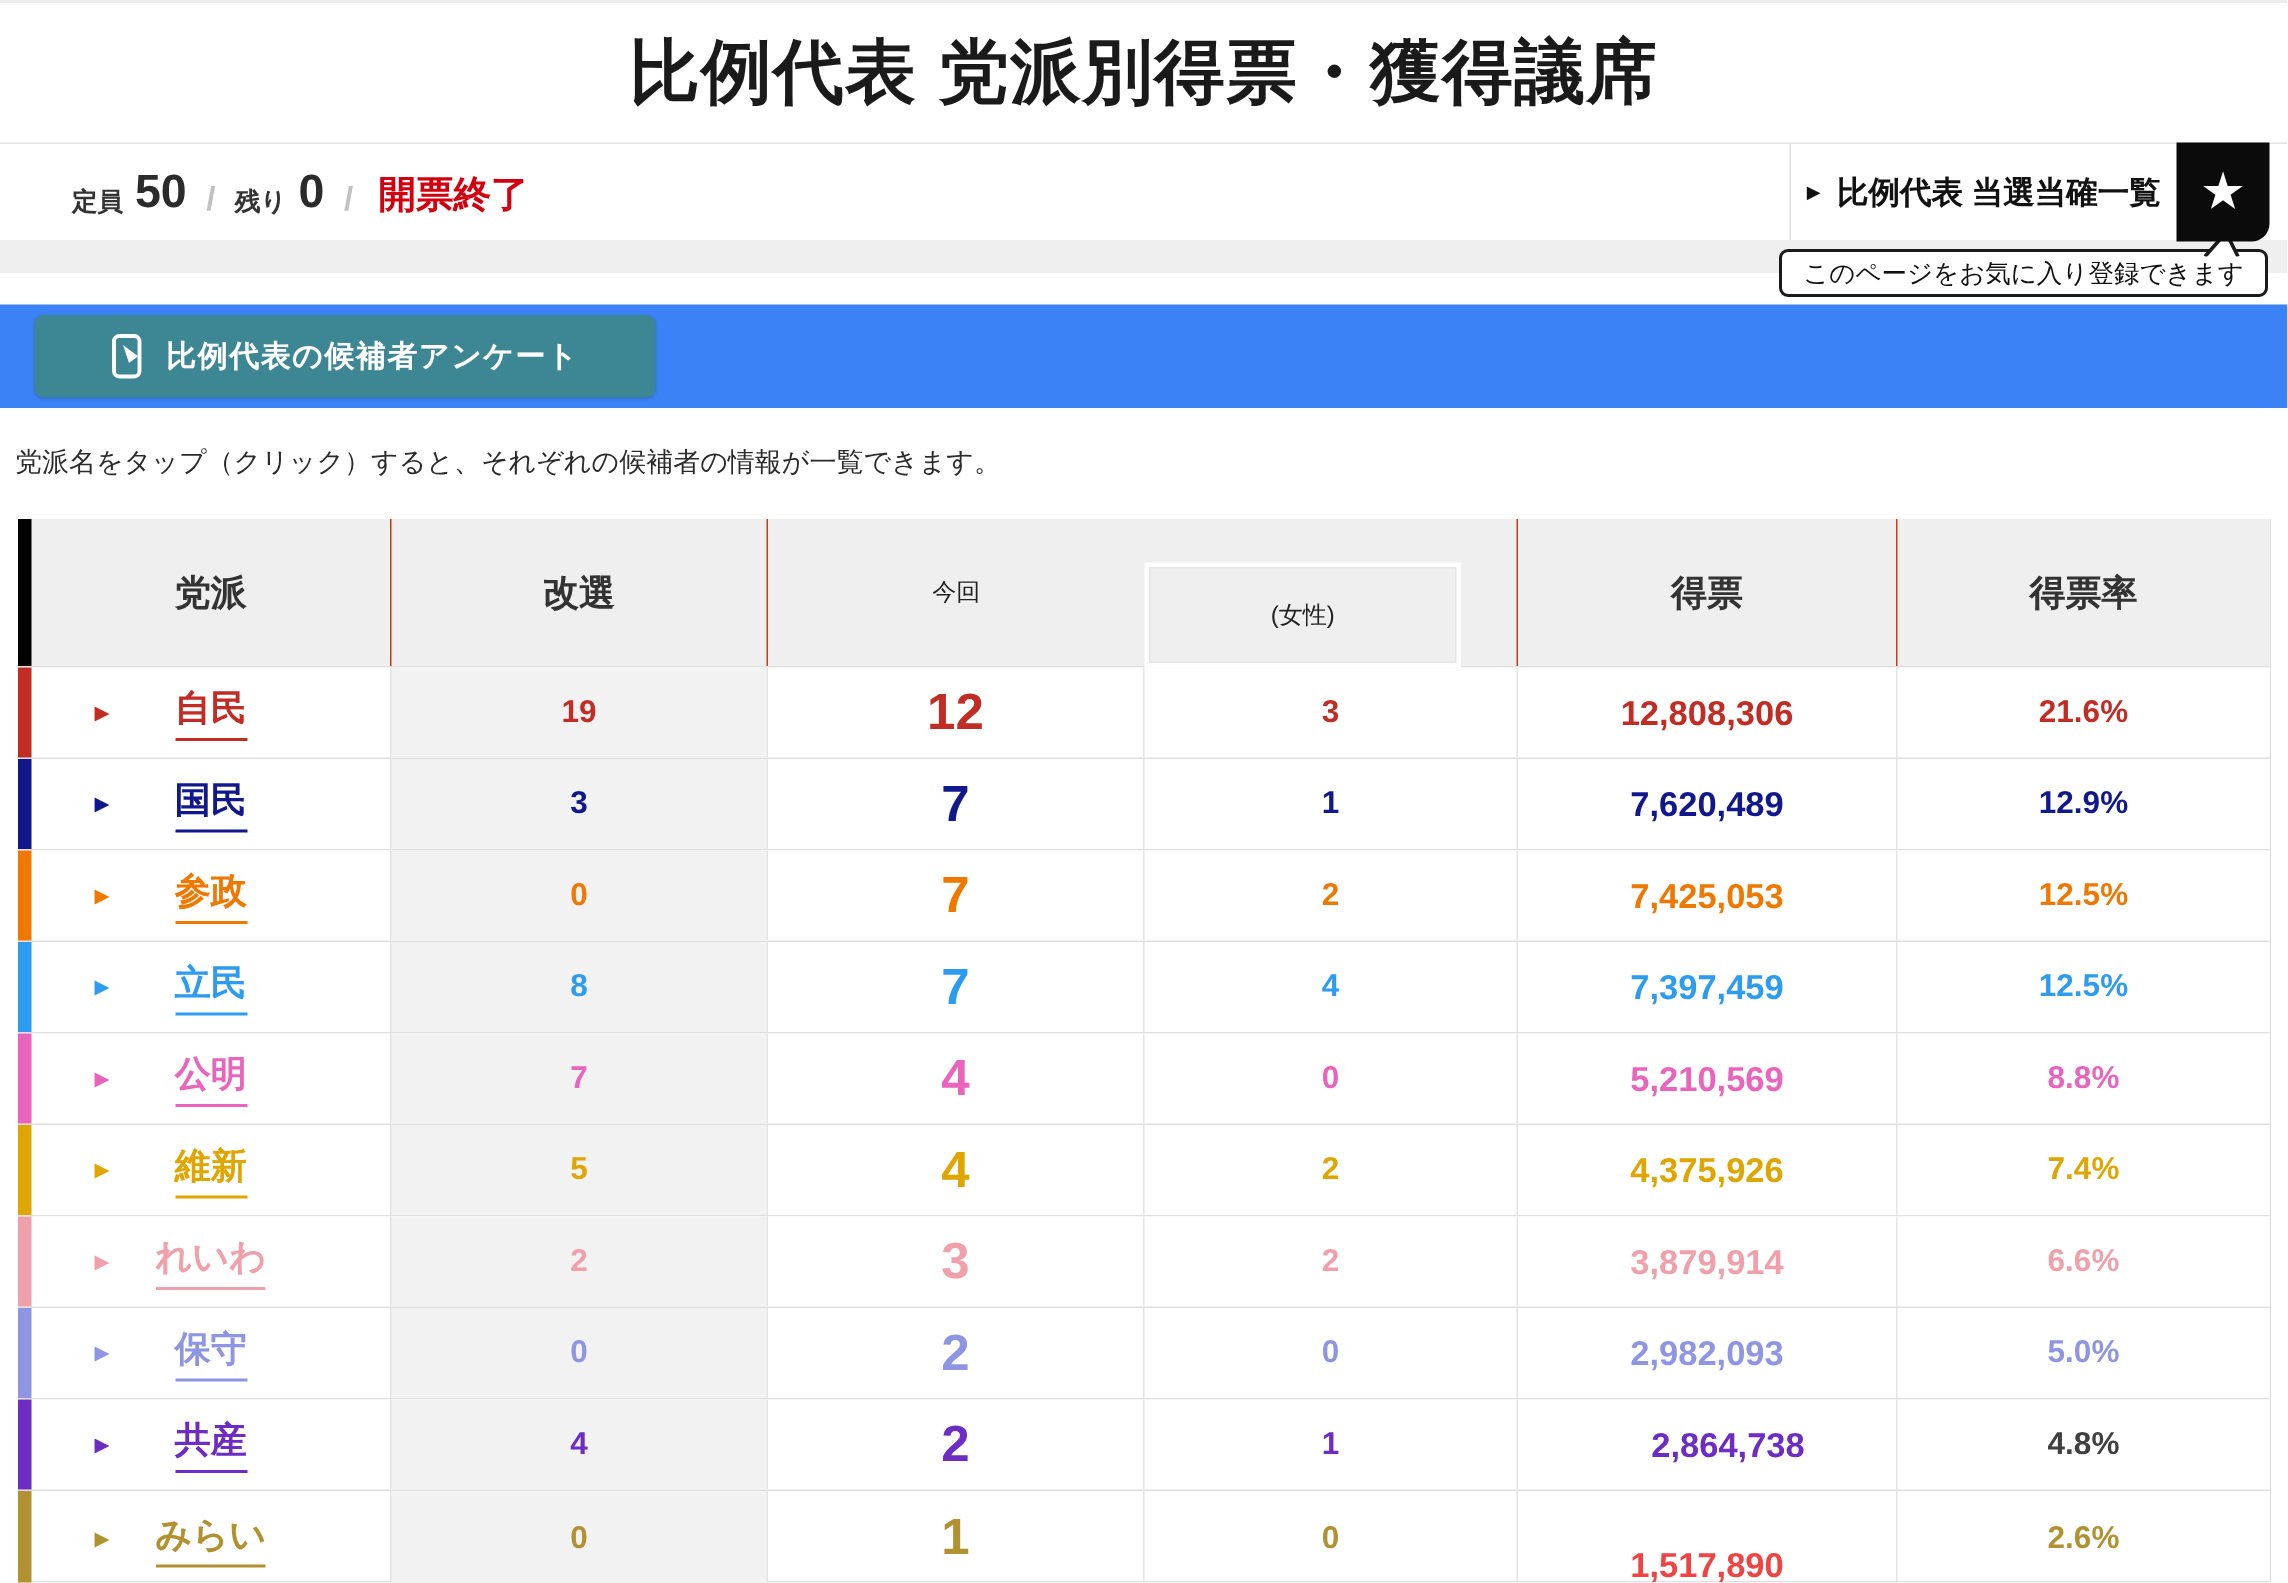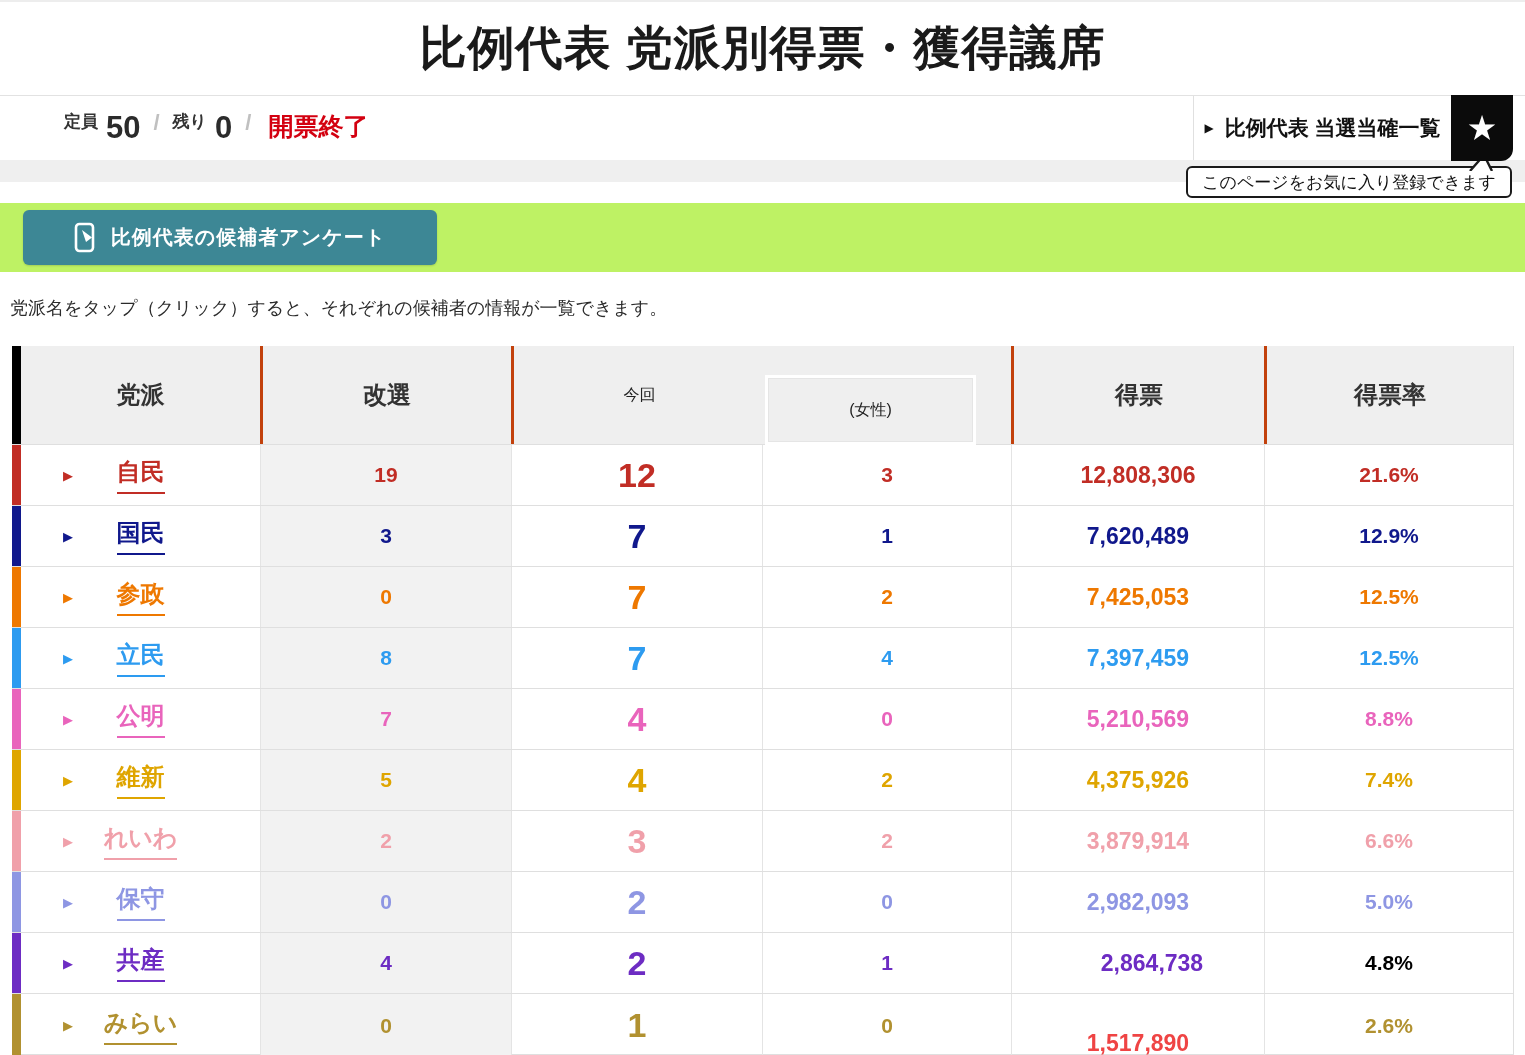--- a/index.html
+++ b/index.html
@@ -8,39 +8,39 @@
     font-family:"Liberation Sans","DejaVu Sans",sans-serif;
     background:#ffffff; color:#222; overflow:hidden;
   }
   .page { position:relative; width:1525px; height:1055px; overflow:hidden; background:#fff; }
 
   
   .top-card { position:relative; width:1525px; height:160px; background:#fff; border-top:2px solid #ededed; }
   .title-row { height:94px; display:flex; align-items:center; justify-content:center; border-bottom:1px solid #e2e2e2; }
   .title { font-size:47px; font-weight:bold; color:#1a1a1a; letter-spacing:1px; }
   .stats-row { position:relative; height:64px; display:flex; align-items:center; }
-  .stats-left { display:flex; align-items:flex-start; padding-left:64px; }
+  .stats-left { display:flex; align-items:flex-end; padding-left:48px; }
   .stat-lbl { font-size:17px; font-weight:bold; color:#333; margin-right:8px; }
   .stat-big { font-size:31px; font-weight:bold; color:#2b2b2b; }
   .slash { font-size:22px; color:#c0c0c0; margin:0 13px; font-weight:bold; }
   .status-red { font-size:25px; font-weight:bold; color:#d30010; margin-left:4px; }
   .winners-link { position:absolute; left:1193px; top:0; width:258px; height:100%;
     border-left:1px solid #e0e0e0; display:flex; align-items:center; justify-content:center;
     gap:11px; cursor:pointer; background:#fff; }
   .link-arrow { font-size:12px; color:#111; }
   .link-text { font-size:21px; font-weight:bold; color:#111; }
   .star-btn { position:absolute; left:1451px; top:93px; width:62px; height:66px;
     background:#0b0b0b; border:none; border-radius:0 0 12px 0; cursor:pointer;
     display:flex; align-items:center; justify-content:center; z-index:6; }
   .star-glyph { color:#fff; font-size:30px; line-height:1; }
 
   
   .band-gray { width:1525px; height:22px; background:#efefef; }
   .band-white { width:1525px; height:21px; background:#fff; }
-  .button-strip { width:1525px; height:69px; background:#bef264; display:flex; align-items:center; }
+  .button-strip { width:1525px; height:69px; background:#3b82f6; display:flex; align-items:center; }
   .survey-btn { margin-left:23px; width:414px; height:55px; background:#3d8795; border:none;
     border-radius:6px; display:flex; align-items:center; justify-content:center; gap:14px;
     cursor:pointer; box-shadow:0 1px 2px rgba(0,0,0,.15); }
   .survey-btn span { color:#fff; font-size:20px; font-weight:bold; letter-spacing:1px; }
 
   
   .tooltip { position:absolute; left:1186px; top:166px; width:326px; height:32px; background:#fff;
     border:2px solid #1a1a1a; border-radius:6px; display:flex; align-items:center;
     justify-content:center; z-index:5; }
   .tooltip-text { font-size:17px; color:#111; white-space:nowrap; }
@@ -49,21 +49,21 @@
   
   .instruction { padding:24px 0 0 10px; font-size:18px; color:#2b2b2b; }
 
   
   .rtable { margin:26px 0 0 12px; width:1502px; border-right:1px solid #dfdfdf; }
   .thead { display:grid; grid-template-columns:9px 239px 251px 500px 253px 249px;
     height:99px; background:#efefef; border-bottom:1px solid #dfdfdf; }
   .hstrip { background:#000; }
   .hcell { display:flex; align-items:center; justify-content:center;
     font-size:24px; font-weight:bold; color:#333; }
-  .hcell.bl, .hgroup { border-left:3px solid #c2410c; }
+  .hcell.bl, .hgroup { border-left:1px solid #c2410c; }
   .hgroup { position:relative; }
   .now-label { position:absolute; left:0; top:0; width:251px; height:99px;
     display:flex; align-items:center; justify-content:center; }
   .fem-box { position:absolute; left:251px; top:29px; width:211px; height:70px;
     border:3px solid #fff; box-shadow:inset 0 0 0 1px #e5e5e5;
     display:flex; align-items:center; justify-content:center; }
 
   .trow { display:grid; grid-template-columns:9px 239px 251px 251px 249px 253px 249px;
     height:61px; border-bottom:1px solid #dfdfdf; background:#fff; }
   .strip { height:100%; }
@@ -342,21 +342,21 @@
     <div class="cell c-now bl">
       <span style="color: rgb(109, 44, 195);">2</span>
     </div>
     <div class="cell c-fem bl">
       <span style="color: rgb(109, 44, 195);">1</span>
     </div>
     <div class="cell c-votes bl">
       <span style="color: rgb(109, 44, 195); margin-left: 28px;">2,864,738</span>
     </div>
     <div class="cell c-rate bl">
-      <span style="color: #000000;">4.8%</span>
+      <span style="color: #404040;">4.8%</span>
     </div>
   </div>
 
   <div class="trow">
     <div class="strip" style="background: rgb(177, 145, 48);"></div>
     <div class="cell party-cell">
       <span class="r-arrow" style="color: rgb(177, 145, 48);">▶</span>
       <span class="p-name" style="color: rgb(177, 145, 48);">みらい</span>
     </div>
     <div class="cell c-kaisen bl">

